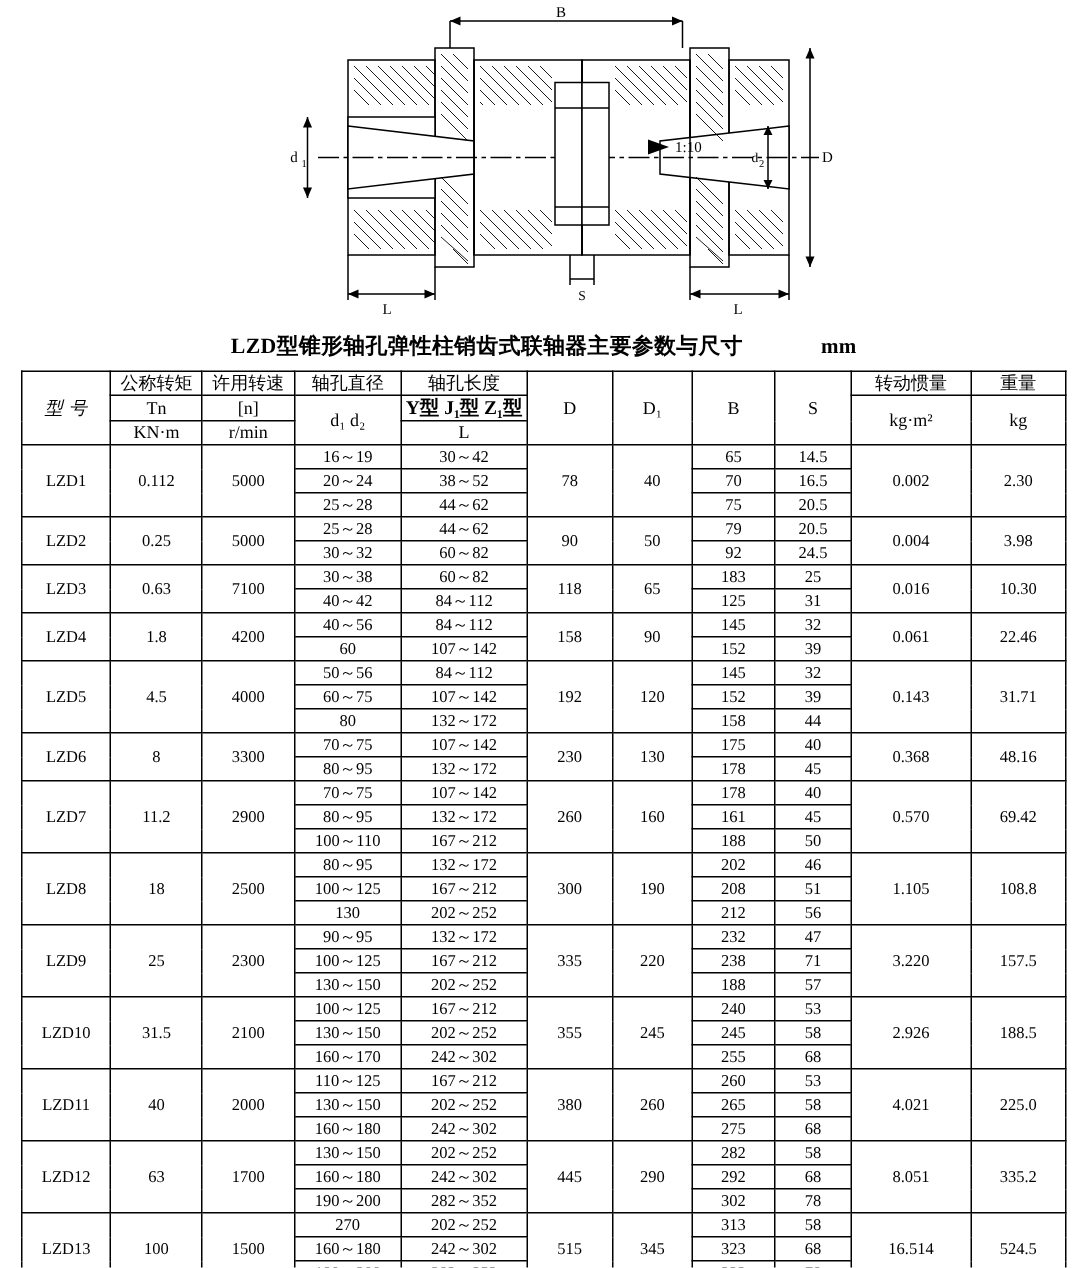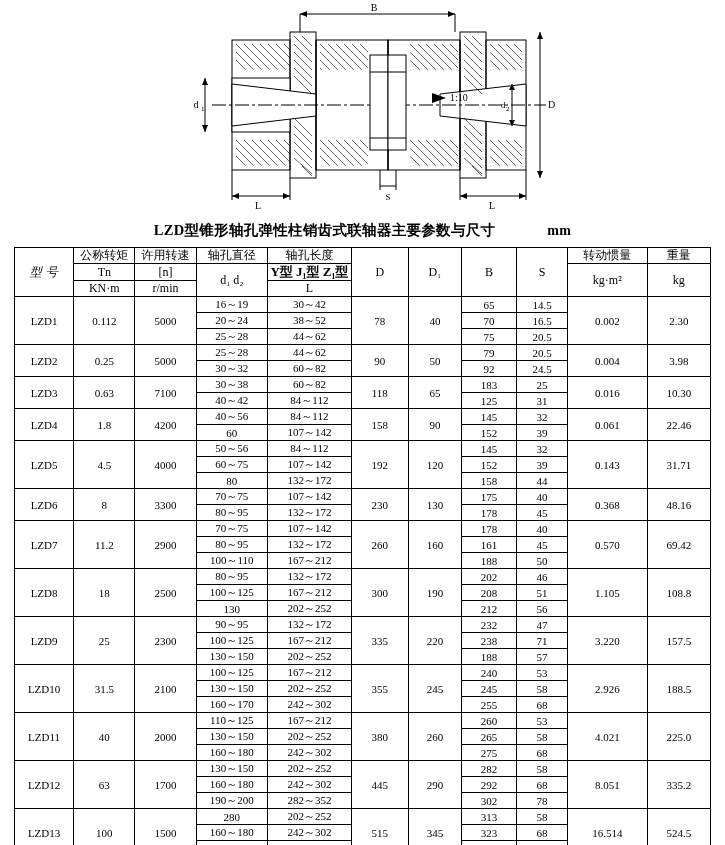--- a/index.html
+++ b/index.html
@@ -615,21 +615,21 @@
           <tr class="datarow">
             <td>190～200</td>
             <td>282～352</td>
             <td>302</td>
             <td>78</td>
           </tr>
           <tr class="datarow">
             <td rowspan="3">LZD13</td>
             <td rowspan="3">100</td>
             <td rowspan="3">1500</td>
-            <td>280</td>
+            <td>270</td>
             <td>202～252</td>
             <td rowspan="3">515</td>
             <td rowspan="3">345</td>
             <td>313</td>
             <td>58</td>
             <td rowspan="3">16.514</td>
             <td rowspan="3">524.5</td>
           </tr>
           <tr class="datarow">
             <td>160～180</td>

